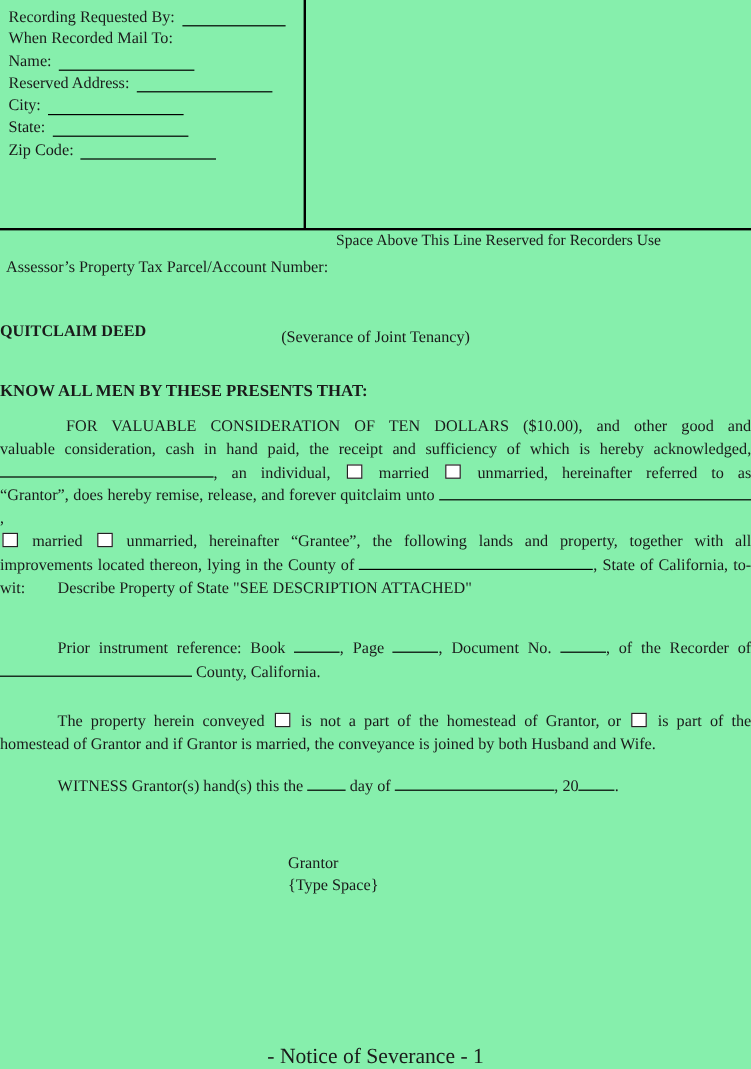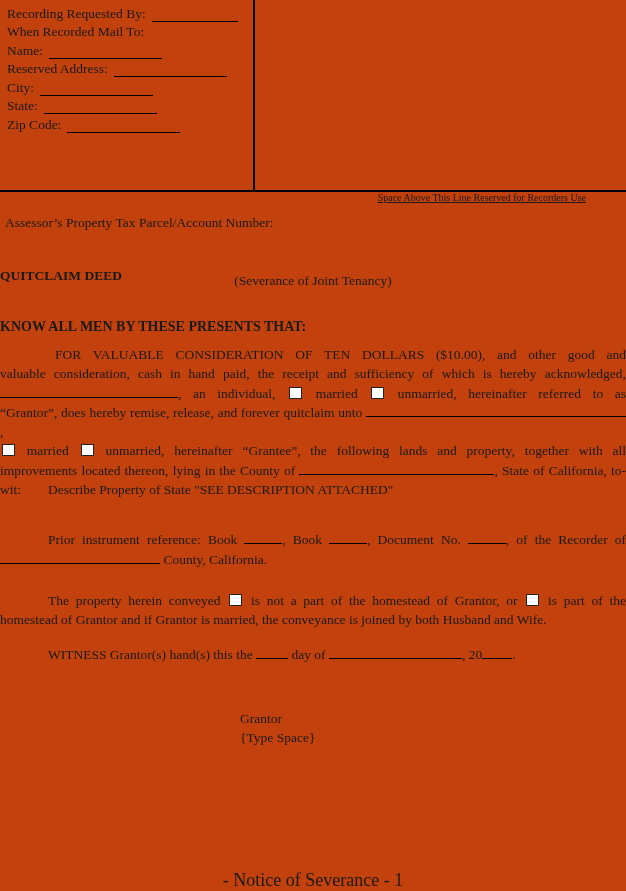--- a/index.html
+++ b/index.html
@@ -1,34 +1,34 @@
 <!DOCTYPE html>
 <html><head>
 <meta charset="utf-8">
 <style>
   html,body { margin:0; padding:0; background:#e8e8e8; }
   .page {
     position:relative; width:626px; height:891px; margin:0 auto;
-    background:#c2410c; color:#1a1a1a;
+    background:#86efac; color:#1a1a1a;
     font-family:"Liberation Serif", serif; font-size:13.5px;
     overflow:hidden;
   }
   
   .recorder-box { position:absolute; top:0; left:0; width:626px; height:190px; border-bottom:2px solid #000; }
   .recorder-vline { position:absolute; top:0; left:253px; height:190px; width:0; border-left:2px solid #000; }
   .rb-inner { position:absolute; top:3px; left:7px; width:240px; }
   .rb-row { display:flex; align-items:flex-end; height:18.5px; }
   .rb-label { white-space:nowrap; }
   .bl { display:inline-block; border-bottom:1px solid #000; height:13px; vertical-align:baseline; }
   .rb-row .bl { margin-left:6px; }
   .rb-blank-col { margin-left:auto; }
   .w86{width:86px}.w113{width:113px}.w178{width:178px}.w260{width:260px}
   .w195{width:195px}.w38{width:38px}.w32{width:32px}.w133{width:133px}
   .w30{width:30px}.w160{width:160px}
-  .space-note { position:absolute; top:192px; left:280px; width:306px; text-align:right; font-size:10px;text-decoration:underline; }
+  .space-note { position:absolute; top:192px; left:280px; width:306px; text-align:left; font-size:13px; }
   
   .assessor { position:absolute; top:215px; left:5px; }
   .title-main { position:absolute; top:255px; left:0; width:505px; text-align:left; font-weight:bold;margin-top:13px; }
   .title-sub { position:absolute; top:273px; left:0; width:626px; text-align:center; }
   .heading { position:absolute; top:319px; left:0; font-weight:bold; font-size:14px; }
   .block { position:absolute; left:0; width:626px; }
   .line { line-height:18.8px; white-space:nowrap; }
   .jline { line-height:18.8px; text-align:justify; text-align-last:justify; }
   .indent55 { padding-left:55px; }
   .indent48 { padding-left:48px; }
@@ -109,21 +109,21 @@
     <div class="jline"><span>improvements located thereon, lying in the County of</span>
       <span class="bl w195"></span><span>, State of California, to-</span>
     </div>
     <div class="line"><span>wit:</span></div>
   </div>
 
   <div class="describe line">Describe Property of State "SEE DESCRIPTION ATTACHED"</div>
 
   <div class="block prior">
     <div class="jline indent48"><span>Prior instrument reference: Book</span>
-      <span class="bl w38"></span><span>, Book</span>
+      <span class="bl w38"></span><span>, Page</span>
       <span class="bl w38"></span><span>, Document No.</span>
       <span class="bl w38"></span><span>, of the Recorder of</span>
     </div>
     <div class="line"><span class="bl w160"></span>
       <span>County, California.</span>
     </div>
   </div>
 
   <div class="block homestead">
     <div class="jline indent48"><span>The property herein conveyed</span>

